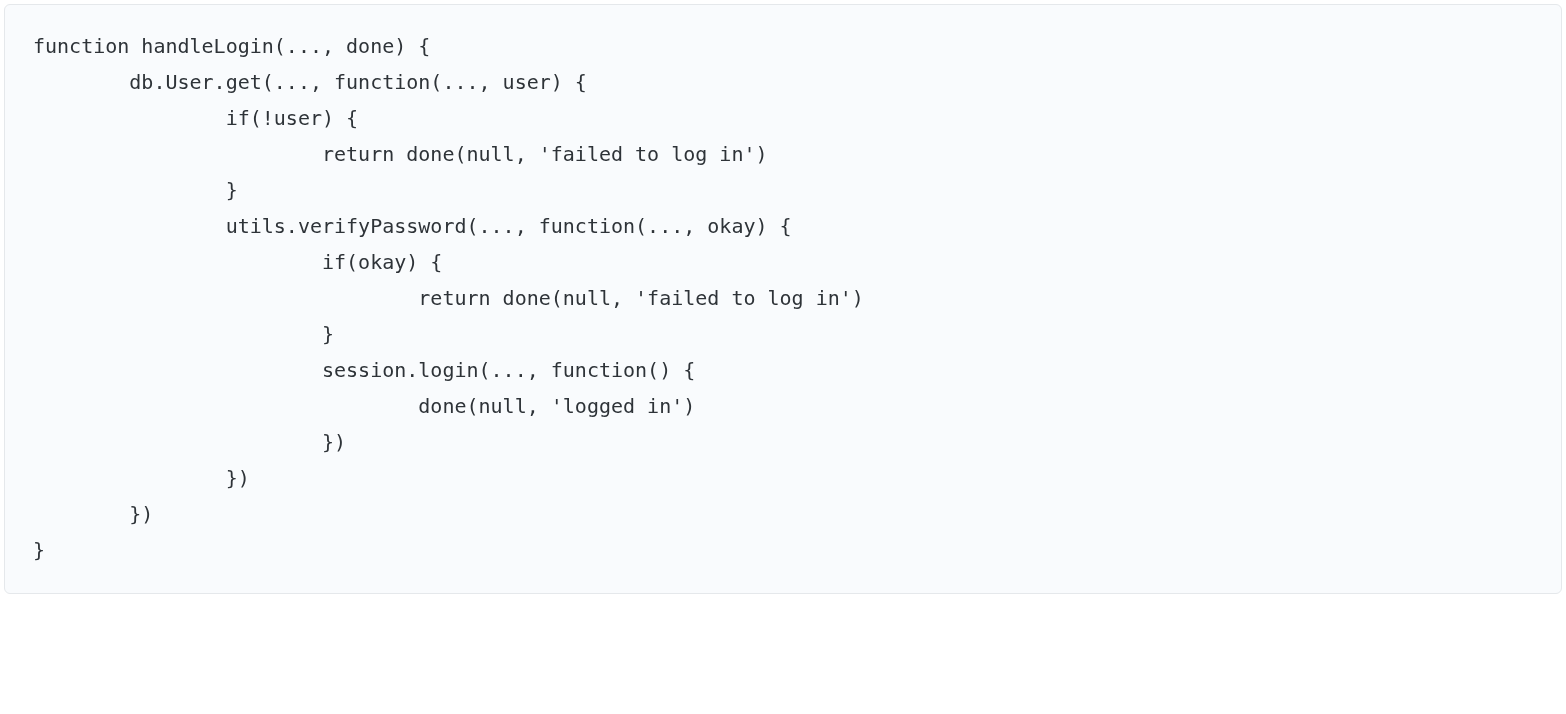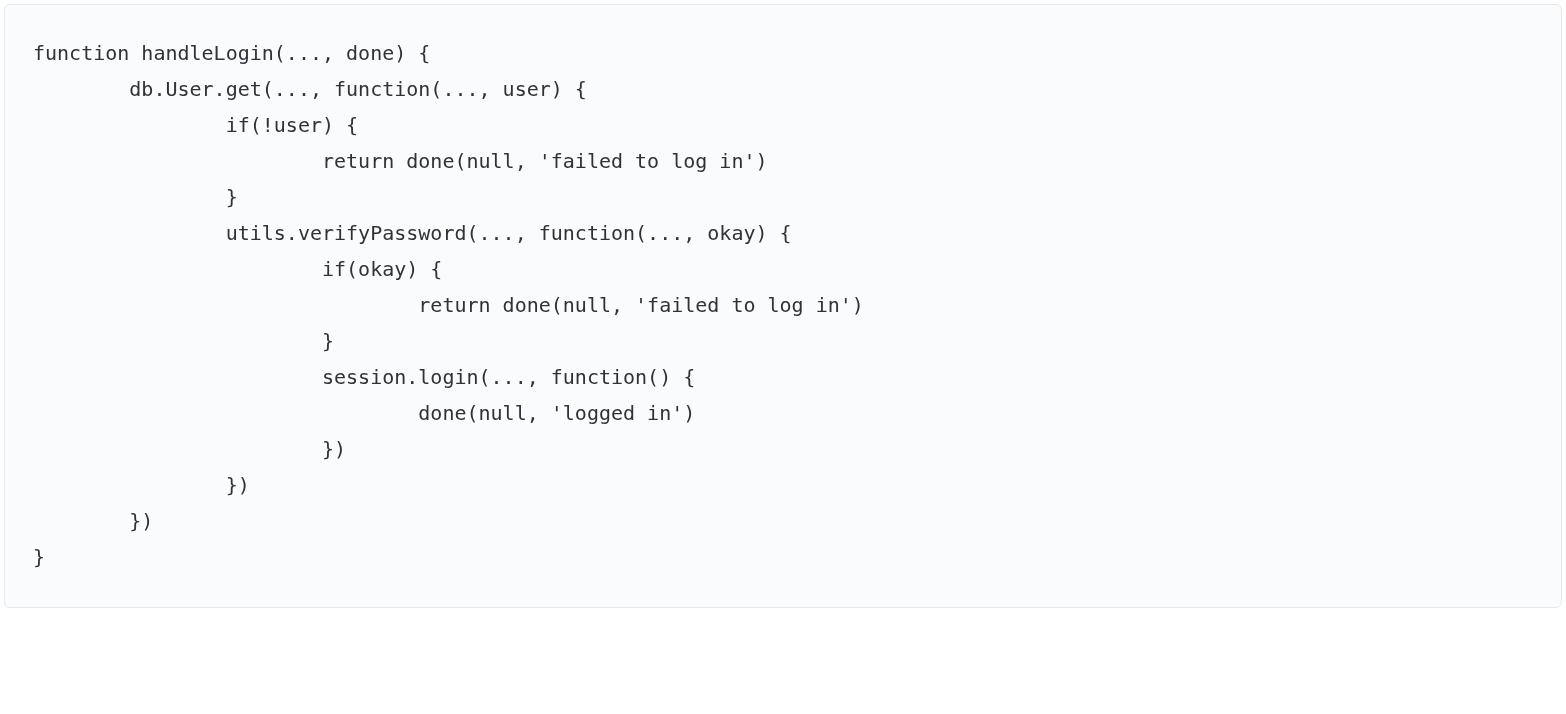--- a/index.html
+++ b/index.html
@@ -8,21 +8,21 @@
       box-sizing: border-box;
     }
     body {
       background: #ffffff;
       padding: 0;
     }
     .code-block {
       background: #f9fbfd;
       border: 1px solid #e5e8eb;
       border-radius: 6px;
-      padding: 31px 28px;
+      padding: 24px 28px;
       font-family: ui-monospace, SFMono-Regular, "SF Mono", Menlo, Consolas, "Liberation Mono", monospace;
       font-size: 20px;
       line-height: 1.7;
       color: #2e3338;
       white-space: pre;
       overflow-x: auto;
       margin: 4px;
     }
   </style>
 </head>

